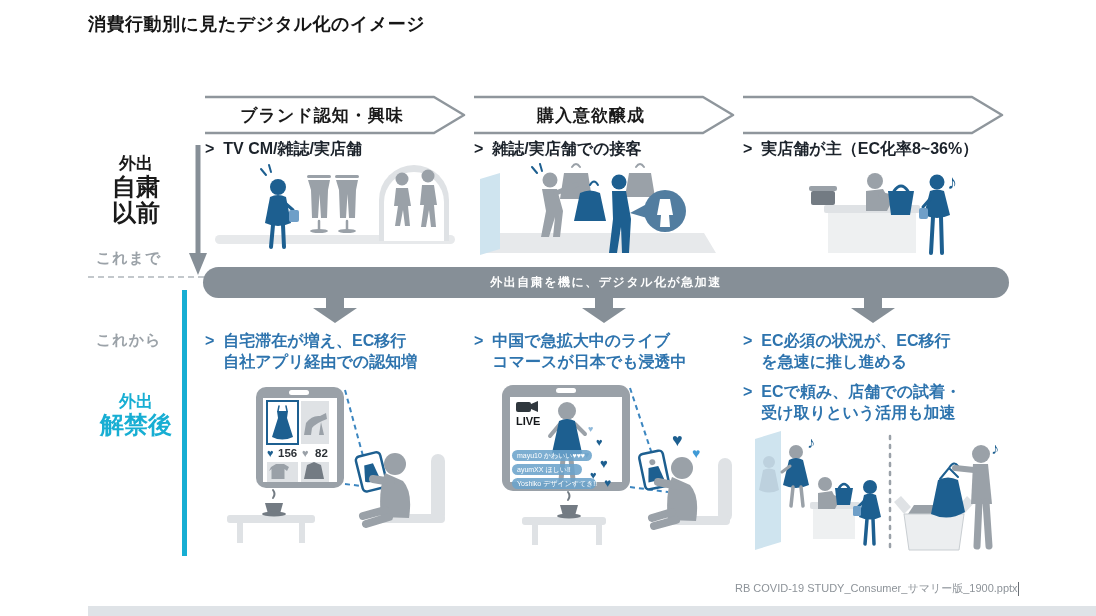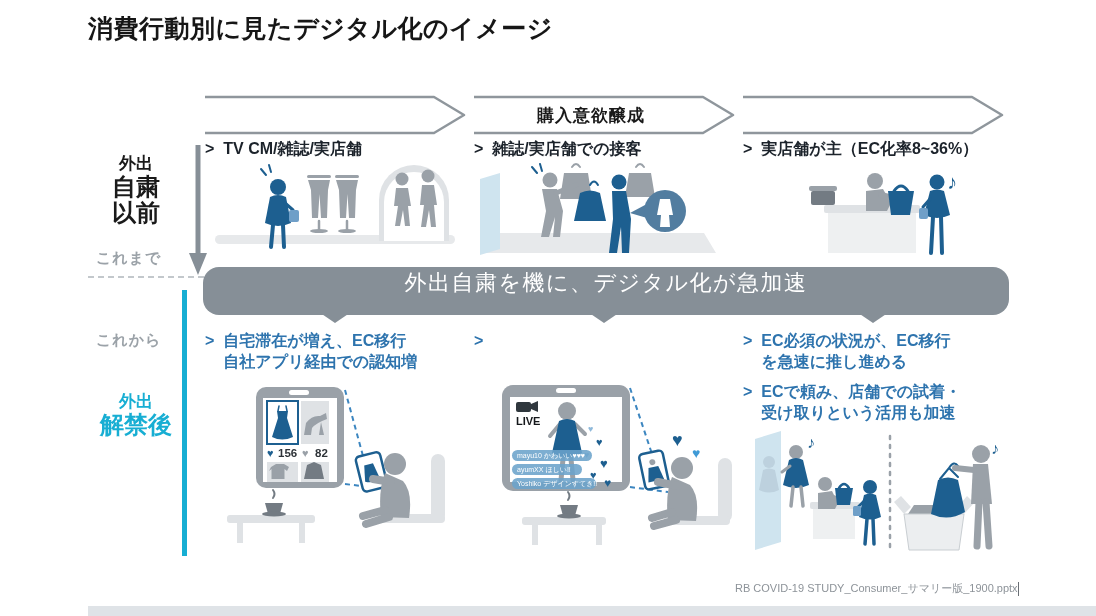--- a/index.html
+++ b/index.html
@@ -5,21 +5,21 @@
   :root{
     --figure-blue:#1d5f90; --soft-blue:#6f9fc8; --text-blue:#2e74ae;
     --figure-gray:#9aa1a8; --dark-gray:#737b83; --light-gray:#dfe2e5;
     --floor-gray:#e7e9eb; --banner-gray:#868f97; --mirror-blue:#cfe4ef;
     --bubble-blue:#527da0; --comment-blue:#6ba3cb; --connector-blue:#3c86c0;
     --accent-teal:#17aed3; --muted-text:#9ba2a8; --bright-blue:#3f9ad6; --ink:#1a1a1a;
   }
   html,body{margin:0;padding:0;background:#fff;}
   body{font-family:"Liberation Sans","DejaVu Sans",sans-serif;}
   .canvas{position:relative;width:1096px;height:616px;background:#fff;overflow:hidden;}
-  .title{position:absolute;left:88px;top:12px;margin:0;font-size:25px;font-weight:700;color:#161616;letter-spacing:.5px;}
+  .title{position:absolute;left:88px;top:12px;margin:0;font-size:18px;font-weight:700;color:#161616;letter-spacing:.5px;}
   .column{position:absolute;top:0;width:264px;height:616px;}
   .col-1{left:203px;} .col-2{left:472px;} .col-3{left:741px;}
   .hdr-svg{position:absolute;left:0;top:95px;}
   .hdr-label{position:absolute;left:0;top:95px;width:238px;height:40px;display:flex;align-items:center;justify-content:center;
     font-size:17px;font-weight:700;color:var(--ink);letter-spacing:1px;}
   .bullets-top{position:absolute;left:2px;top:138px;width:262px;}
   .bullets-bottom{position:absolute;left:2px;top:330px;width:262px;}
   .bullet{display:flex;gap:9px;font-size:16px;font-weight:700;line-height:21px;}
   .bullet + .bullet{margin-top:9px;}
   .bullet.dark{color:#1c232b;}
@@ -32,22 +32,22 @@
   .tl-before{position:absolute;left:92px;top:153px;width:88px;text-align:center;color:var(--ink);font-weight:700;}
   .tl-before .sm, .tl-after .sm{font-size:17px;line-height:21px;}
   .tl-before .lg, .tl-after .lg{font-size:24px;line-height:26px;white-space:pre-line;}
   .tl-until{position:absolute;left:96px;top:249px;font-size:15px;color:var(--muted-text);letter-spacing:1px;font-weight:700;}
   .tl-from{position:absolute;left:96px;top:283px;font-size:15px;color:var(--muted-text);letter-spacing:1px;font-weight:700;margin-top:48px;}
   .tl-dash{position:absolute;left:88px;top:276px;width:116px;border-top:2px dashed #c3c8cc;}
   .tl-arrow{position:absolute;left:188px;top:143px;}
   .teal-line{position:absolute;left:182px;top:290px;width:5px;height:266px;background:var(--accent-teal);}
   .tl-after{position:absolute;left:92px;top:391px;width:88px;text-align:center;color:var(--accent-teal);font-weight:700;}
   
-  .banner{position:absolute;left:203px;top:267px;width:806px;height:48px;border-radius:16px;background:var(--banner-gray);
-    color:#fff;font-size:22px;font-weight:400;text-align:center;line-height:31px;letter-spacing:1.5px;}
+  .banner{position:absolute;left:203px;top:267px;width:806px;height:31px;border-radius:16px;background:var(--banner-gray);
+    color:#fff;font-size:12px;font-weight:700;text-align:center;line-height:31px;letter-spacing:1.5px;}
   .down-arrow{position:absolute;top:297px;}
   .da-1{left:313px;} .da-2{left:582px;} .da-3{left:851px;}
   
   .footer{position:absolute;left:735px;top:581px;display:flex;align-items:center;}
   .footer-text{font-size:11px;color:#8d9399;}
   .footer-cursor{display:inline-block;width:0;height:14px;border-left:1.5px solid #696e74;}
   .bottom-bar{position:absolute;left:88px;top:606px;width:1008px;height:10px;background:#dfe3e7;}
   
   .f-blue{fill:var(--figure-blue);} .f-gray{fill:var(--figure-gray);} .f-lgray{fill:var(--light-gray);}
   .f-floor{fill:var(--floor-gray);} .f-dgray{fill:var(--dark-gray);} .f-white{fill:#fff;}
@@ -108,20 +108,21 @@
   </svg>
   <svg class="down-arrow da-3" width="44" height="26">
     <rect x="13" y="0" width="18" height="12" fill="var(--banner-gray)"></rect>
       <polygon points="0,11 44,11 22,26" fill="var(--banner-gray)"></polygon>
   </svg>
 
   <div class="column col-1">
     <svg class="hdr-svg" width="264" height="40">
       <path class="hdr-shape" d="M2,2 H231 L261,20 L231,38 H2"></path>
     </svg>
+    <div class="hdr-label">ブランド認知・興味</div>
 
     <div class="bullets-top">
       <div class="bullet dark">
         <span class="marker">&gt;</span>
         <span class="lines">TV CM/雑誌/実店舗</span>
       </div>
     </div>
 
     <svg class="illo illo-top" width="264" height="97" viewBox="0 0 264 97">
       <rect class="f-floor" x="12" y="72" width="240" height="9" rx="4.5"></rect>
@@ -257,20 +258,22 @@
       <g>
         <polygon class="f-bubble" points="173,42 158,50 175,55"></polygon>
         <circle class="f-bubble" cx="193" cy="48" r="21"></circle>
         <path class="f-white" d="M188,36 h10 l3,16 h-4 l1,12 h-10 l1,-12 h-4 Z"></path>
       </g>
     </svg>
 
     <div class="bullets-bottom">
       <div class="bullet blue">
         <span class="marker">&gt;</span>
+        <span class="lines">中国で急拡大中のライブ
+コマースが日本でも浸透中</span>
       </div>
     </div>
 
     <svg class="illo illo-bottom" width="264" height="173" viewBox="0 0 264 173">
       <g>
         <rect class="f-gray" x="30" y="1" width="128" height="106" rx="11"></rect>
         <rect class="f-white" x="84" y="4" width="20" height="5" rx="2.5"></rect>
         <rect class="f-white" x="38" y="13" width="112" height="85"></rect>
         <g class="f-dark">
           <rect x="44" y="18" width="15" height="10" rx="2"></rect>

